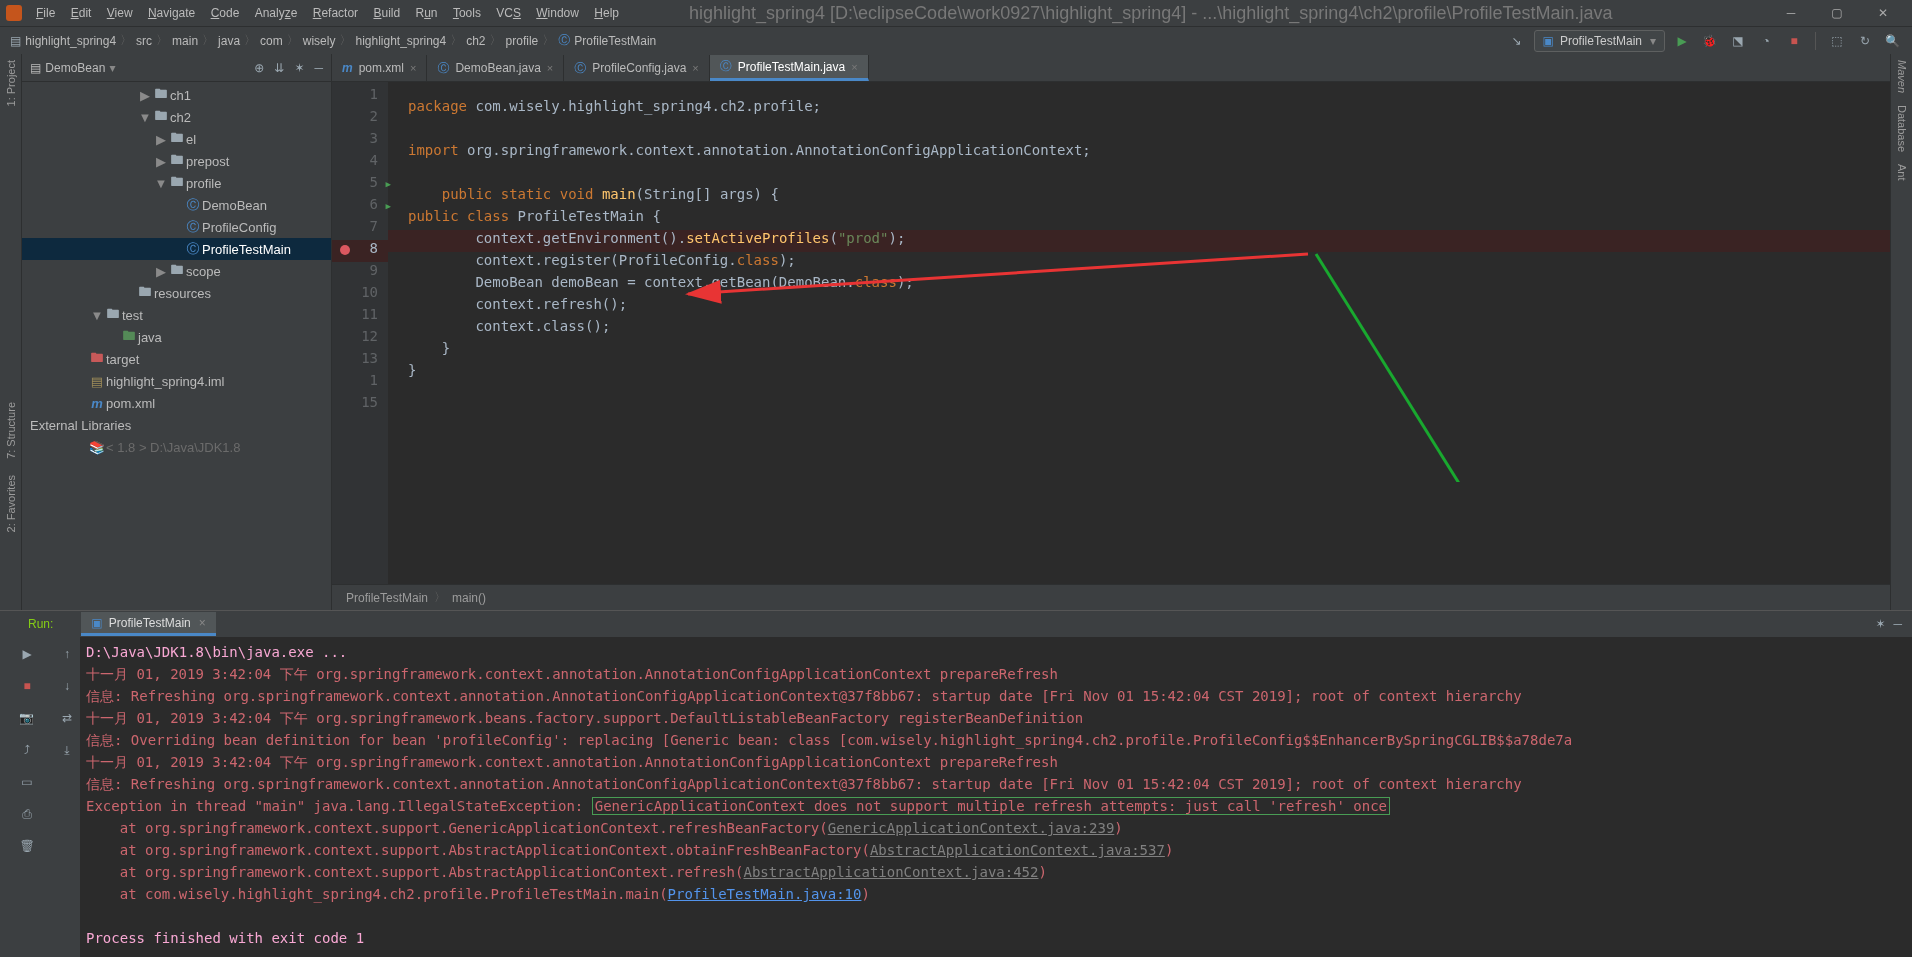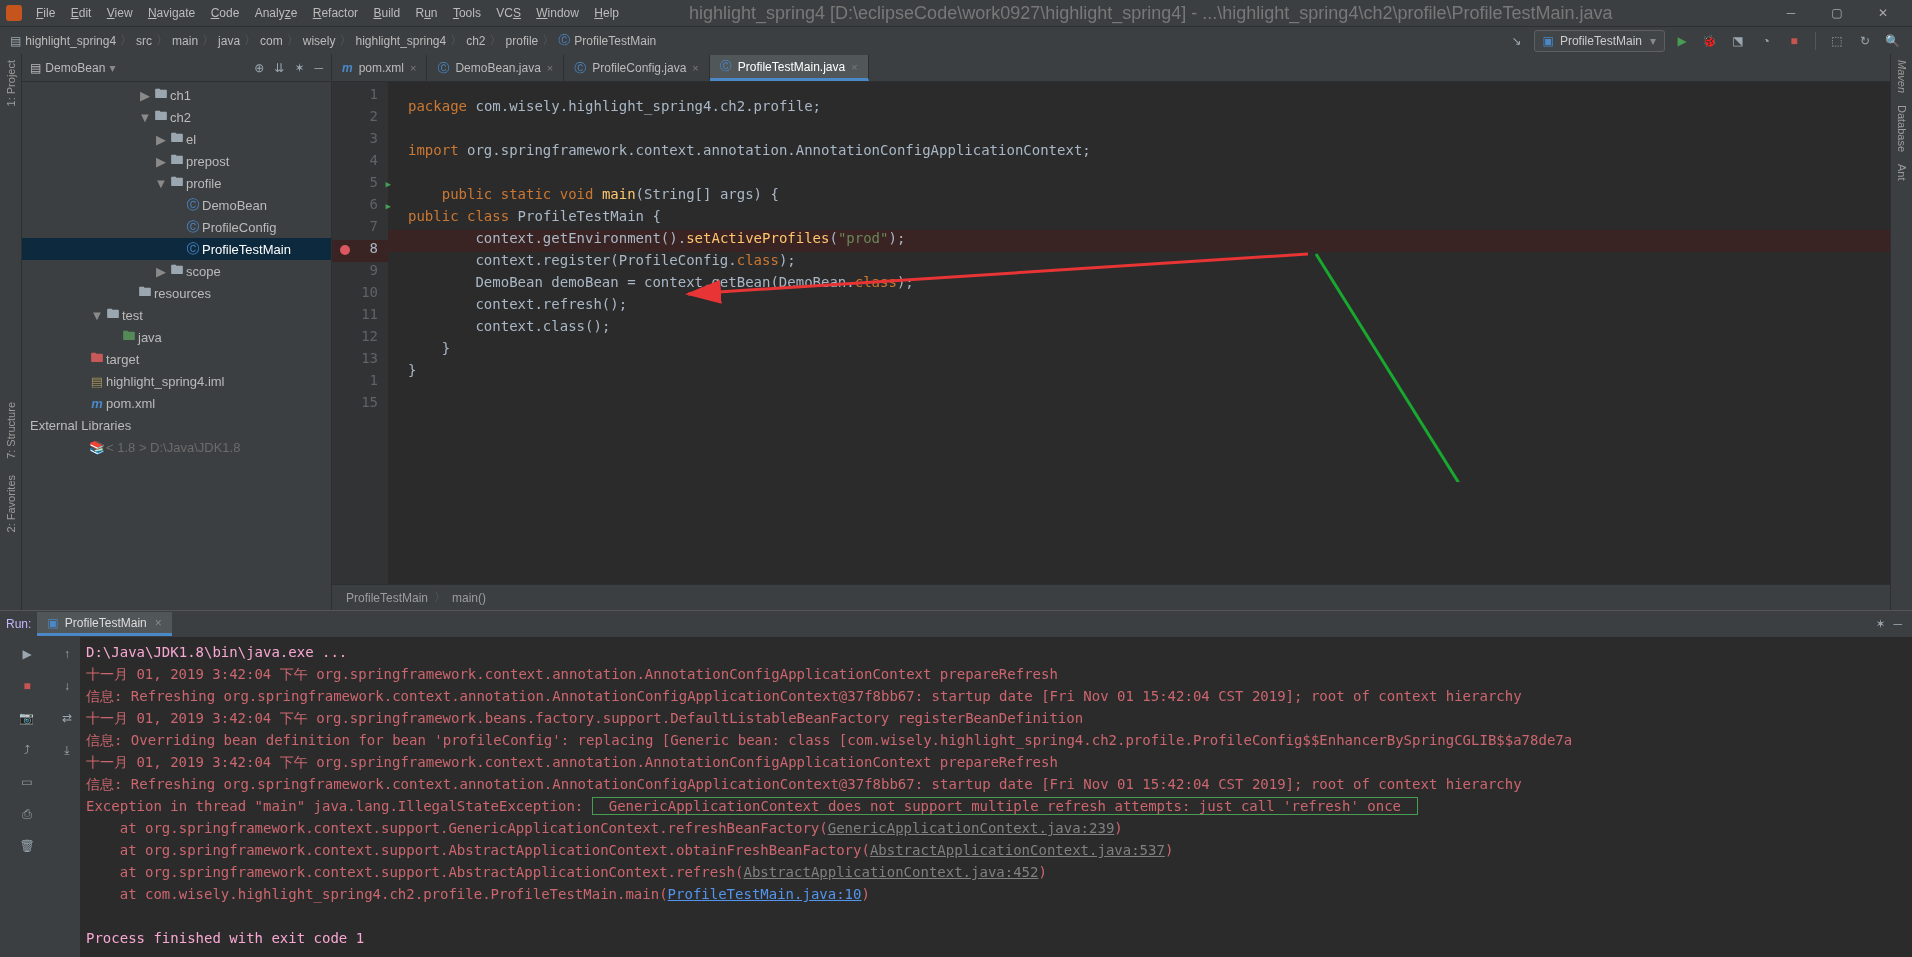--- a/index.html
+++ b/index.html
@@ -54,33 +54,33 @@
 .str { color:#6a8759; }
 .method { color:#ffc66d; }
 .ident { color:#9876aa; }
 .cls { color:#a9b7c6; }
 .punct { color:#a9b7c6; }
 .fditalic { font-style:italic; }
 .overlay-arrows { position:absolute; top:0; left:0; pointer-events:none; }
 .editor-status { height:26px; background:#3c3f41; border-top:1px solid #2d2f30; display:flex; align-items:center; padding:0 14px; color:#9c9c9c; font-size:12px; }
 .console-wrap { height:400px; display:flex; flex-direction:column; border-top:1px solid #555; }
 .console-tabs { height:26px; background:#3c3f41; display:flex; align-items:center; }
-.runlabel { padding:0 6px; color:#c4b5fd; }
+.runlabel { padding:0 28px; color:#84cc16; }
 .consoletab { background:#515658; height:24px; display:flex; align-items:center; padding:0 10px; color:#ddd; font-size:12px; border-bottom:3px solid #4a88c7; }
 .consoletab .x { margin-left:8px; color:#888; }
 .consoletab-tools { margin-left:auto; display:flex; gap:8px; padding-right:10px; color:#9aa7b0; }
 .console-body { flex:1; display:flex; background:#2b2b2b; }
 .console-left { width:54px; background:#3c3f41; display:flex; flex-direction:column; align-items:center; padding-top:6px; gap:10px; }
 .cbtn { width:22px; height:22px; display:flex; align-items:center; justify-content:center; color:#9aa7b0; }
 .console-out { flex:1; font-family:Consolas,monospace; font-size:14px; padding:4px 6px; overflow:auto; white-space:pre; line-height:22px; }
 .co-gray { color:#f9a8d4;text-align:center; }
 .co-red { color:#cc666e; }
 .co-link { color:#5394ec; text-decoration:underline; cursor:pointer; }
 .co-ulink { color:#808080; text-decoration:underline; }
-.errbox { border:1px solid #499c54; padding:0 16px; }
+.errbox { border:1px solid #499c54; padding:0 2px; }
 svg { display:block; }
 .rightstrip { display:flex; flex-direction:column; align-items:center; }
 .leftstrip { display:flex; flex-direction:column; align-items:center; }
 </style>
 </head>
 <body>
 
 <div class="titlebar">
   <div class="left">
     <div class="icon"></div>

